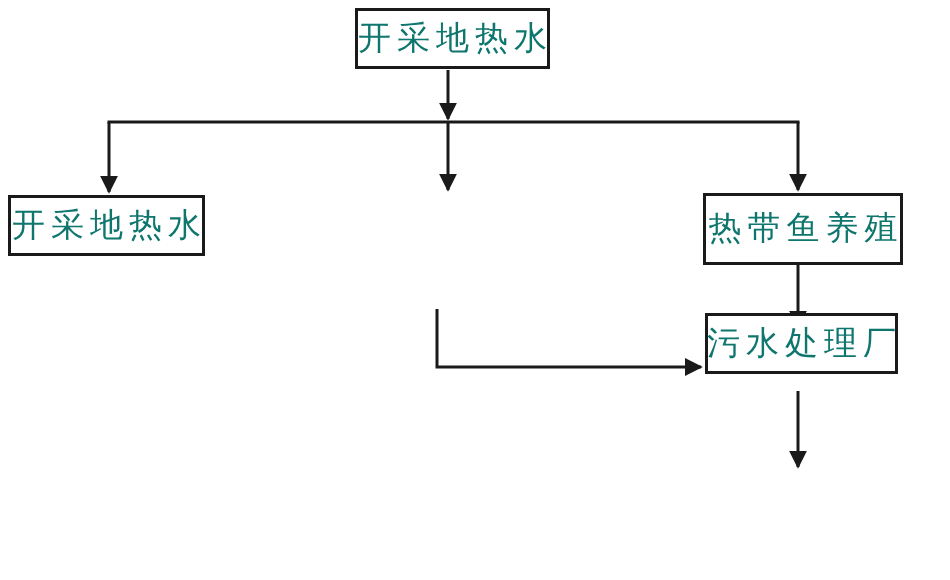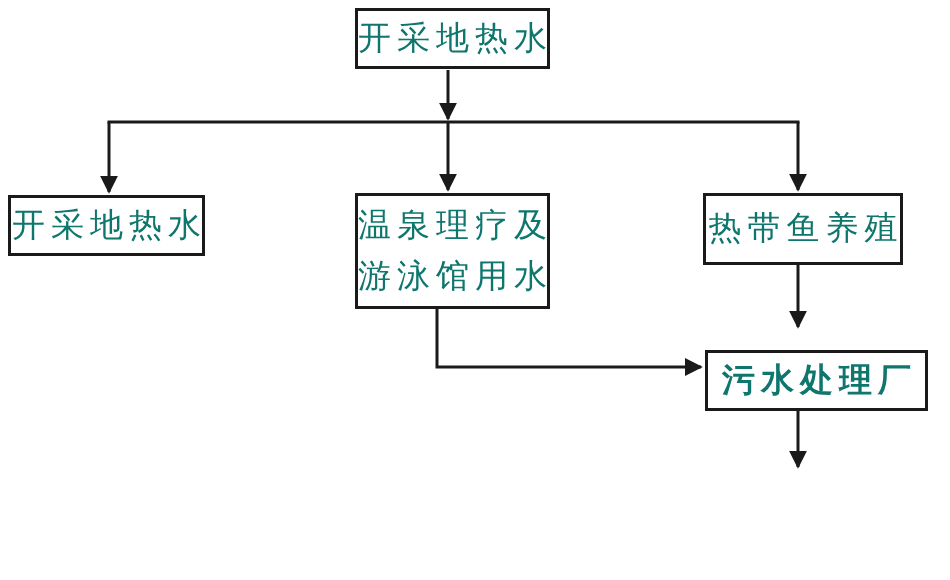--- a/index.html
+++ b/index.html
@@ -36,21 +36,21 @@
     letter-spacing: 6px;
     text-indent: 6px; 
     line-height: 1.55;
     text-align: center;
     white-space: nowrap;
   }
   .node-source    { left: 355px; top: 8px;   width: 195px; height: 61px; }
   .node-drying    { left: 8px;   top: 195px; width: 197px; height: 61px; }
   .node-spa       { left: 355px; top: 193px; width: 195px; height: 116px; }
   .node-fish      { left: 703px; top: 193px; width: 200px; height: 72px; }
-  .node-sewage    { left: 705px; top: 350px; width: 223px; height: 61px; font-weight: bold; }
+  .node-sewage    { left: 705px; top: 313px; width: 193px; height: 61px; }
   .node-discharge { left: 703px; top: 470px; width: 197px; height: 61px; }
 </style>
 </head>
 <body>
 
 <div class="canvas">
 
   <svg class="connector-layer" width="950" height="580" viewBox="0 0 950 580" fill="none" xmlns="http://www.w3.org/2000/svg">
     <defs>
       <marker id="arr" viewBox="0 0 10 10" refX="9" refY="5" markerWidth="6" markerHeight="6" orient="auto">
@@ -73,24 +73,20 @@
   </svg>
 
   <div class="node node-source">
     <span>开采地热水</span>
   </div>
 
   <div class="node node-drying">
     <span>开采地热水</span>
   </div>
 
-  <div class="node node-spa">
-    <span>温泉理疗及</span>
-    <span>游泳馆用水</span>
-  </div>
 
   <div class="node node-fish">
     <span>热带鱼养殖</span>
   </div>
 
   <div class="node node-sewage">
     <span>污水处理厂</span>
   </div>
 
 

